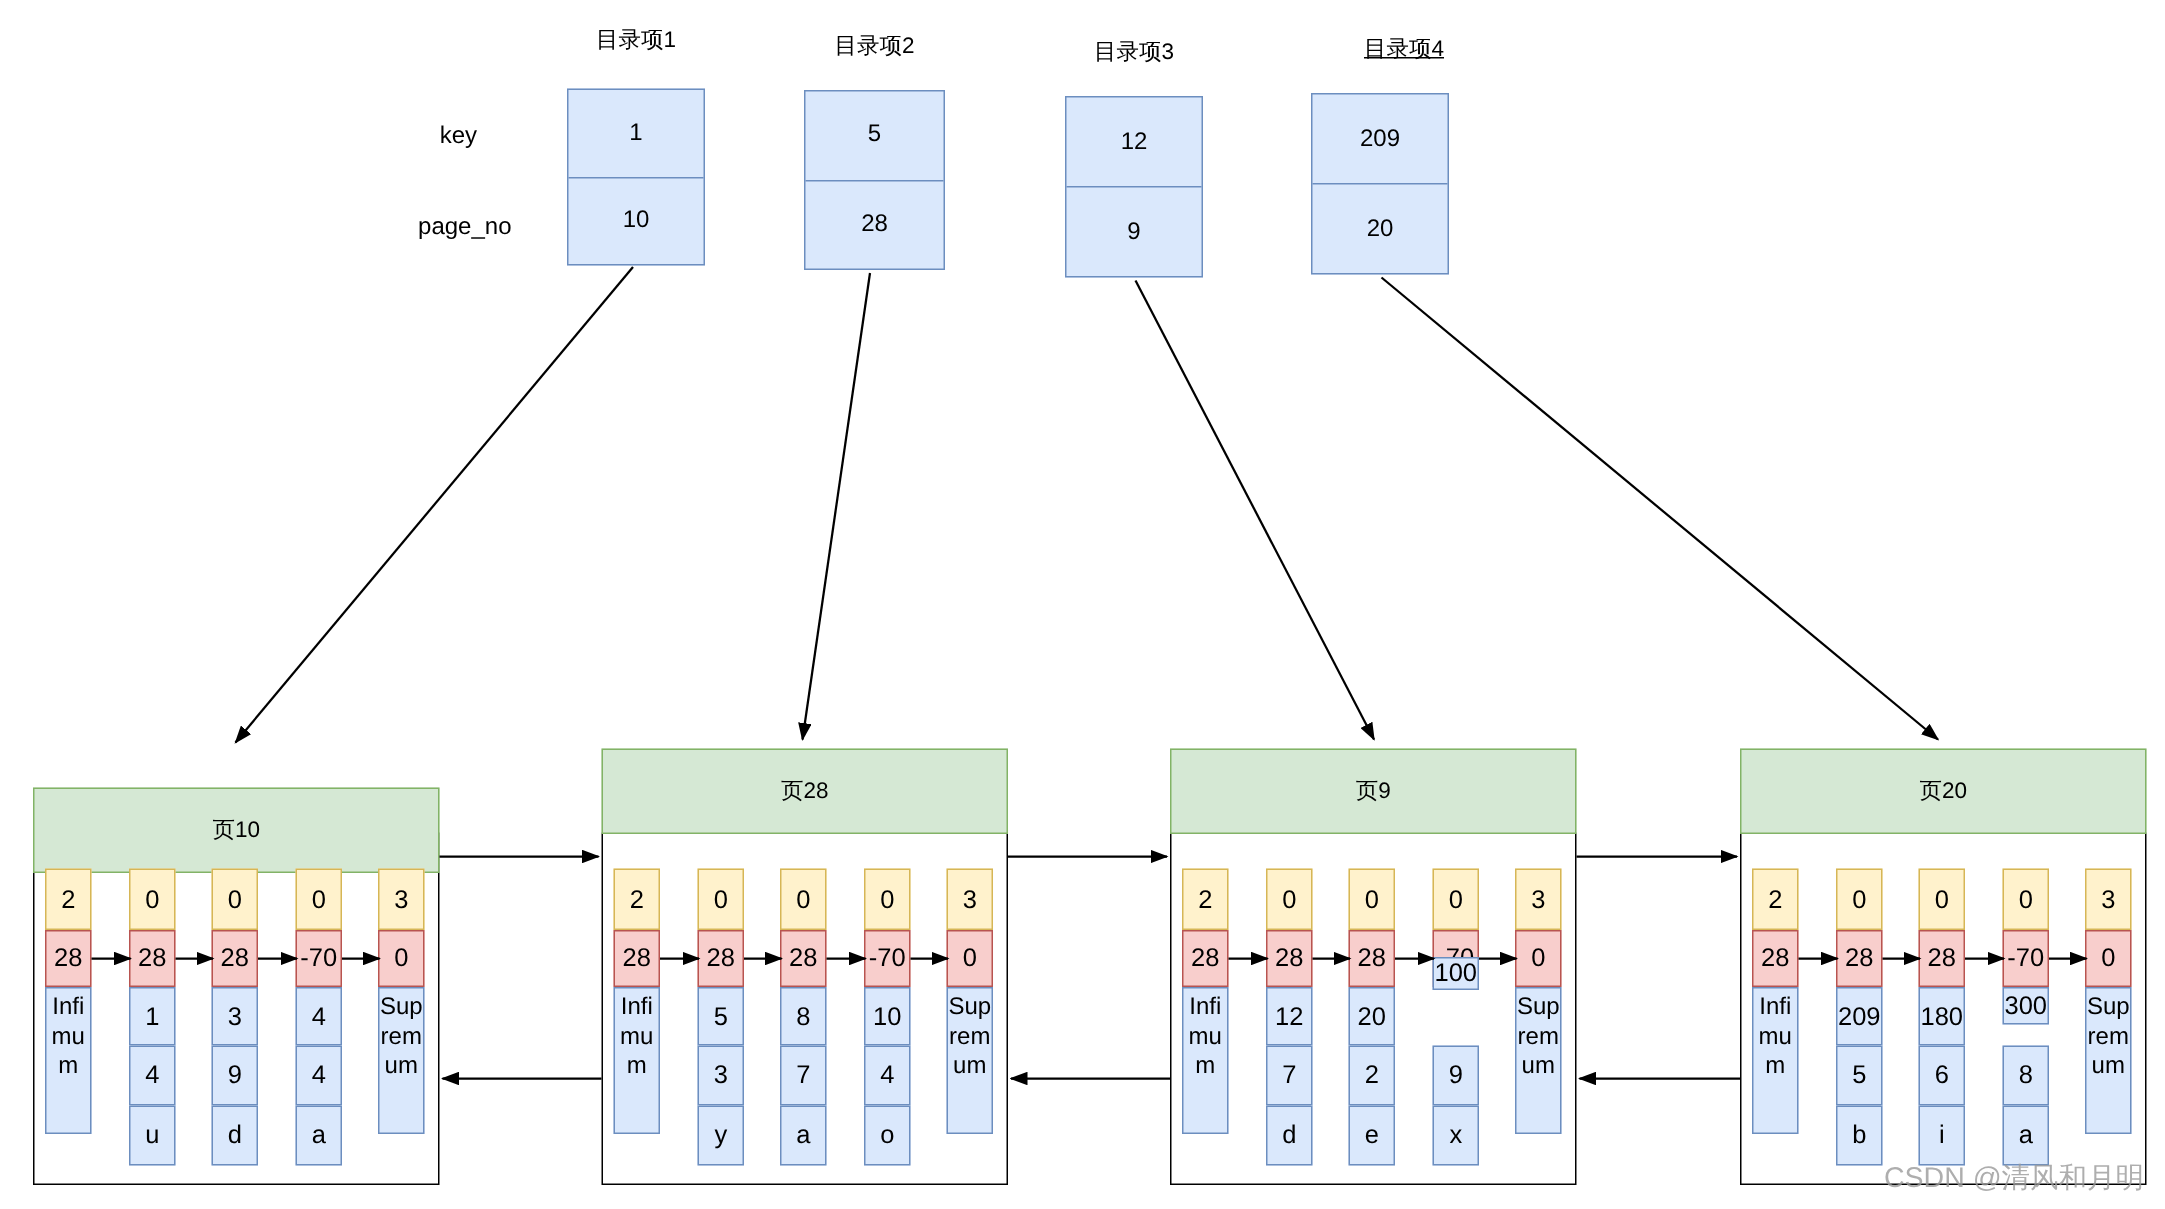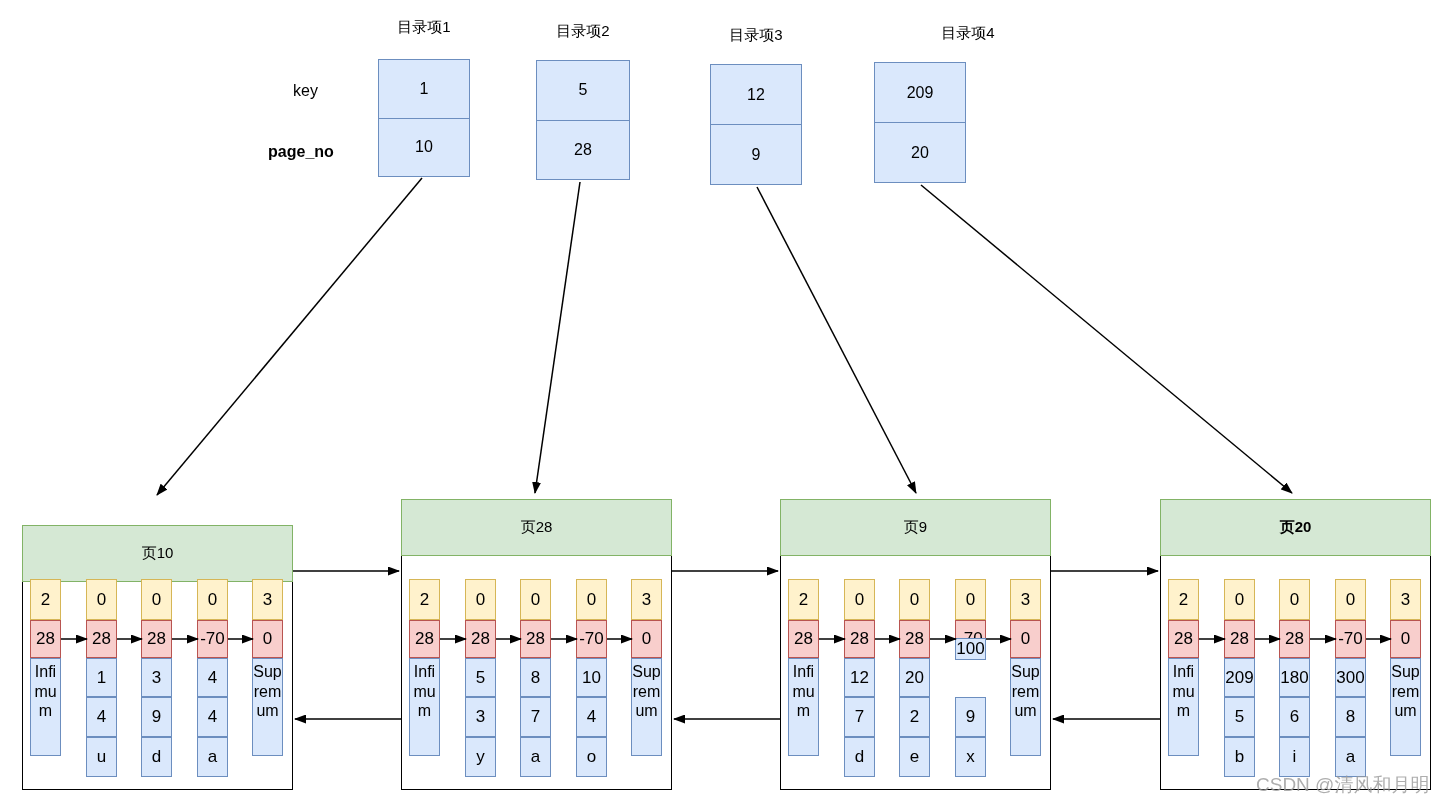--- a/index.html
+++ b/index.html
@@ -35,39 +35,39 @@
     font-size:19px;color:var(--watermark);opacity:0.8;z-index:4;white-space:nowrap;
   }
 </style>
 </head>
 <body>
 
 <div id="canvas">
 
   <div class="abs field-label" id="lbl-key" style="left:262px;top:81px;width:56px;text-align:right;">key</div>
 
-  <div class="abs field-label" id="lbl-pageno" style="left:261px;top:142px;width:80px;text-align:center;font-weight:bold;">page_no</div>
+  <div class="abs field-label" id="lbl-pageno" style="left:261px;top:142px;width:80px;text-align:right;">page_no</div>
 
   <div id="dir-row">
       <div class="abs dir-label" style="left: 364px; top: 17px; width: 120px; height: 20px;">目录项1</div>
       <div class="abs dir-box" style="left: 378px; top: 59px; width: 92px; height: 118px;">
         <div class="dir-cell">1</div>
         <div class="dir-cell dir-cell-bottom">10</div>
       </div>
       <div class="abs dir-label" style="left: 523px; top: 21px; width: 120px; height: 20px;">目录项2</div>
       <div class="abs dir-box" style="left: 536px; top: 60px; width: 94px; height: 120px;">
         <div class="dir-cell">5</div>
         <div class="dir-cell dir-cell-bottom">28</div>
       </div>
       <div class="abs dir-label" style="left: 696px; top: 25px; width: 120px; height: 20px;">目录项3</div>
       <div class="abs dir-box" style="left: 710px; top: 64px; width: 92px; height: 121px;">
         <div class="dir-cell">12</div>
         <div class="dir-cell dir-cell-bottom">9</div>
       </div>
-      <div class="abs dir-label" style="left: 908px; top: 23px; width: 120px; height: 20px;">目录项4</div>
+      <div class="abs dir-label" style="left: 876px; top: 23px; width: 120px; height: 20px; text-decoration: underline;">目录项4</div>
       <div class="abs dir-box" style="left: 874px; top: 62px; width: 92px; height: 121px;">
         <div class="dir-cell">209</div>
         <div class="dir-cell dir-cell-bottom">20</div>
       </div>
     </div>
 
   <div id="pages">
       <div class="abs page-body" style="left: 22px; top: 555px; width: 271px; height: 235px;"></div>
       <div class="abs page-header" style="left: 22px; top: 525px; width: 271px; height: 57px;">页10</div>
       <div class="abs cell cell-yellow" style="left: 30px; top: 579px; width: 31px; height: 41px;">2</div>
@@ -131,37 +131,37 @@
       <div class="abs cell cell-blue" style="left: 899px; top: 737px; width: 31px; height: 40px;">e</div>
       <div class="abs cell cell-yellow" style="left: 955px; top: 579px; width: 31px; height: 41px;">0</div>
       <div class="abs cell cell-red" style="left: 955px; top: 620px; width: 31px; height: 38px;">-70</div>
       <div class="abs cell cell-blue" style="left: 955px; top: 638px; width: 31px; height: 22px;">100</div>
       <div class="abs cell cell-blue" style="left: 955px; top: 697px; width: 31px; height: 40px;">9</div>
       <div class="abs cell cell-blue" style="left: 955px; top: 737px; width: 31px; height: 40px;">x</div>
       <div class="abs cell cell-yellow" style="left: 1010px; top: 579px; width: 31px; height: 41px;">3</div>
       <div class="abs cell cell-red" style="left: 1010px; top: 620px; width: 31px; height: 38px;">0</div>
       <div class="abs cell cell-blue cell-tall" style="left: 1010px; top: 658px; width: 31px; height: 98px;">Supremum</div>
       <div class="abs page-body" style="left: 1160px; top: 555px; width: 271px; height: 235px;"></div>
-      <div class="abs page-header" style="left: 1160px; top: 499px; width: 271px; height: 57px; font-weight: bold;">页20</div>
+      <div class="abs page-header" style="left: 1160px; top: 499px; width: 271px; height: 57px;">页20</div>
       <div class="abs cell cell-yellow" style="left: 1168px; top: 579px; width: 31px; height: 41px;">2</div>
       <div class="abs cell cell-red" style="left: 1168px; top: 620px; width: 31px; height: 38px;">28</div>
       <div class="abs cell cell-blue cell-tall" style="left: 1168px; top: 658px; width: 31px; height: 98px;">Infimum</div>
       <div class="abs cell cell-yellow" style="left: 1224px; top: 579px; width: 31px; height: 41px;">0</div>
       <div class="abs cell cell-red" style="left: 1224px; top: 620px; width: 31px; height: 38px;">28</div>
       <div class="abs cell cell-blue" style="left: 1224px; top: 658px; width: 31px; height: 39px;">209</div>
       <div class="abs cell cell-blue" style="left: 1224px; top: 697px; width: 31px; height: 40px;">5</div>
       <div class="abs cell cell-blue" style="left: 1224px; top: 737px; width: 31px; height: 40px;">b</div>
       <div class="abs cell cell-yellow" style="left: 1279px; top: 579px; width: 31px; height: 41px;">0</div>
       <div class="abs cell cell-red" style="left: 1279px; top: 620px; width: 31px; height: 38px;">28</div>
       <div class="abs cell cell-blue" style="left: 1279px; top: 658px; width: 31px; height: 39px;">180</div>
       <div class="abs cell cell-blue" style="left: 1279px; top: 697px; width: 31px; height: 40px;">6</div>
       <div class="abs cell cell-blue" style="left: 1279px; top: 737px; width: 31px; height: 40px;">i</div>
       <div class="abs cell cell-yellow" style="left: 1335px; top: 579px; width: 31px; height: 41px;">0</div>
       <div class="abs cell cell-red" style="left: 1335px; top: 620px; width: 31px; height: 38px;">-70</div>
-      <div class="abs cell cell-blue" style="left: 1335px; top: 658px; width: 31px; height: 39px;">300</div>
+      <div class="abs cell cell-blue" style="left: 1335px; top: 658px; width: 31px; height: 25px;">300</div>
       <div class="abs cell cell-blue" style="left: 1335px; top: 697px; width: 31px; height: 40px;">8</div>
       <div class="abs cell cell-blue" style="left: 1335px; top: 737px; width: 31px; height: 40px;">a</div>
       <div class="abs cell cell-yellow" style="left: 1390px; top: 579px; width: 31px; height: 41px;">3</div>
       <div class="abs cell cell-red" style="left: 1390px; top: 620px; width: 31px; height: 38px;">0</div>
       <div class="abs cell cell-blue cell-tall" style="left: 1390px; top: 658px; width: 31px; height: 98px;">Supremum</div>
     </div>
 
   <svg id="arrows" width="1443" height="806" viewBox="0 0 1443 806">
     <defs>
       <marker id="ah" markerUnits="userSpaceOnUse" markerWidth="12" markerHeight="9" refX="11" refY="4.5" orient="auto">

